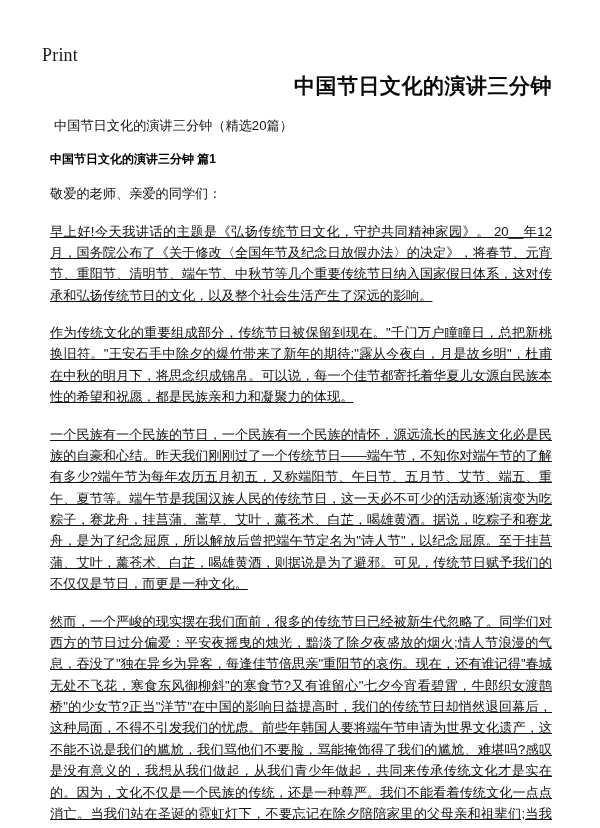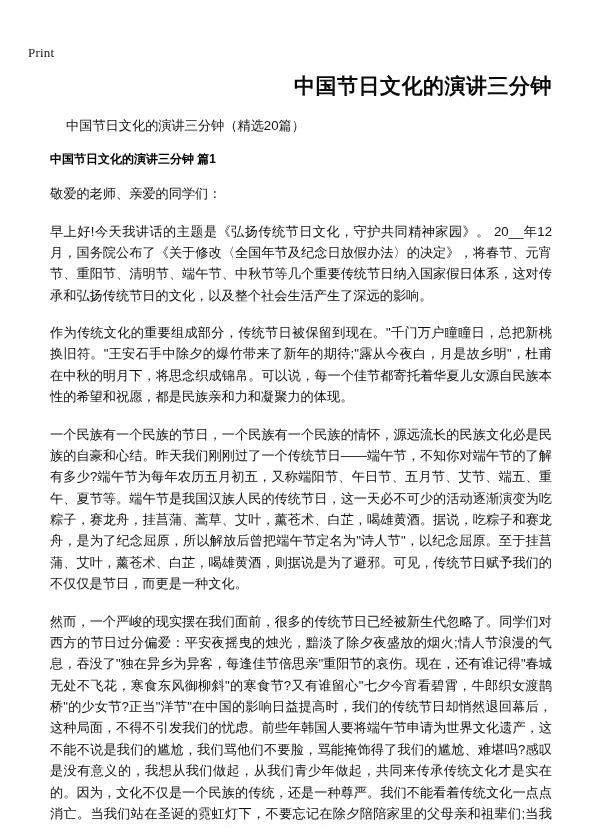--- a/index.html
+++ b/index.html
@@ -17,24 +17,24 @@
   }
   .page {
     position: relative;
     width: 600px;
     height: 828px;
     background: #ffffff;
     box-sizing: border-box;
   }
   .print-link {
     position: absolute;
-    left: 28px;
+    left: 42px;
     top: 46px;
     font-family: "Liberation Serif", "DejaVu Serif", serif;
-    font-size: 13px;
+    font-size: 18px;
     line-height: 1;
     color: #1a1a1a;
     letter-spacing: 0.2px;
   }
   .content {
     position: absolute;
     left: 50px;
     top: 72px;
     width: 502px;
   }
@@ -44,21 +44,21 @@
     font-weight: bold;
     text-align: right;
     line-height: 1.35;
     margin: 0 0 16px 0;
     letter-spacing: 0.5px;
     color: #0a0a0a;
   }
   .subtitle {
     font-size: 13.2px;
     line-height: 1.5;
-    margin: 0 0 14px 16px;
+    margin: 0 0 14px 4px;
     color: #111111;
   }
   .section-heading {
     font-size: 12px;
     font-weight: bold;
     line-height: 1.5;
     margin: 0 0 16px 0;
     color: #000000;
   }
   .salutation {
@@ -68,20 +68,21 @@
     color: #111111;
   }
   .para {
     font-size: 13.2px;
     line-height: 1.62;
     margin: 16px 0 15px 0;
     text-align: justify;
     text-justify: inter-ideograph;
     color: #111111;
     word-break: break-all;
+    text-decoration: underline;
   }
   .para:last-child {
     margin-bottom: 0;
   }
 </style>
 </head>
 <body>
 
 <div class="page">
 

